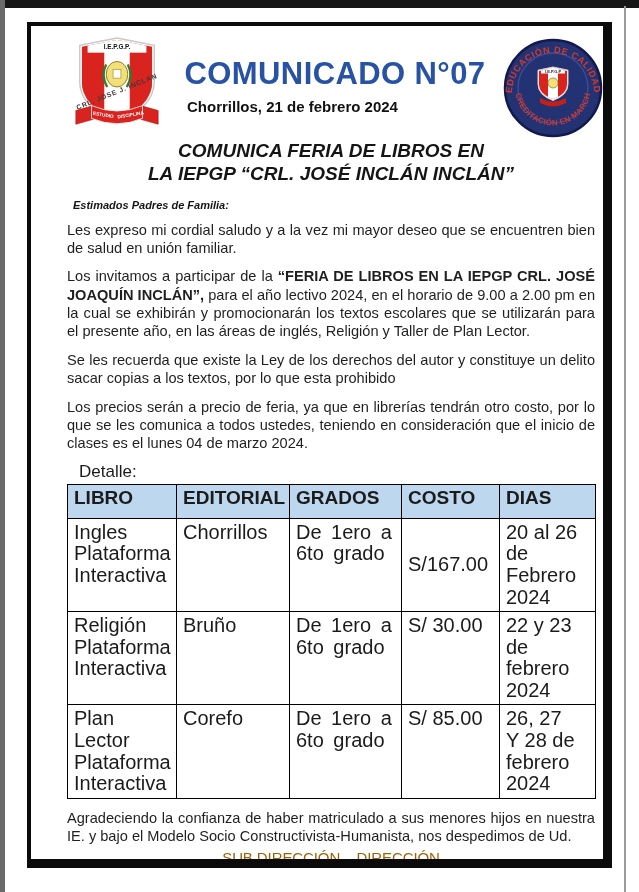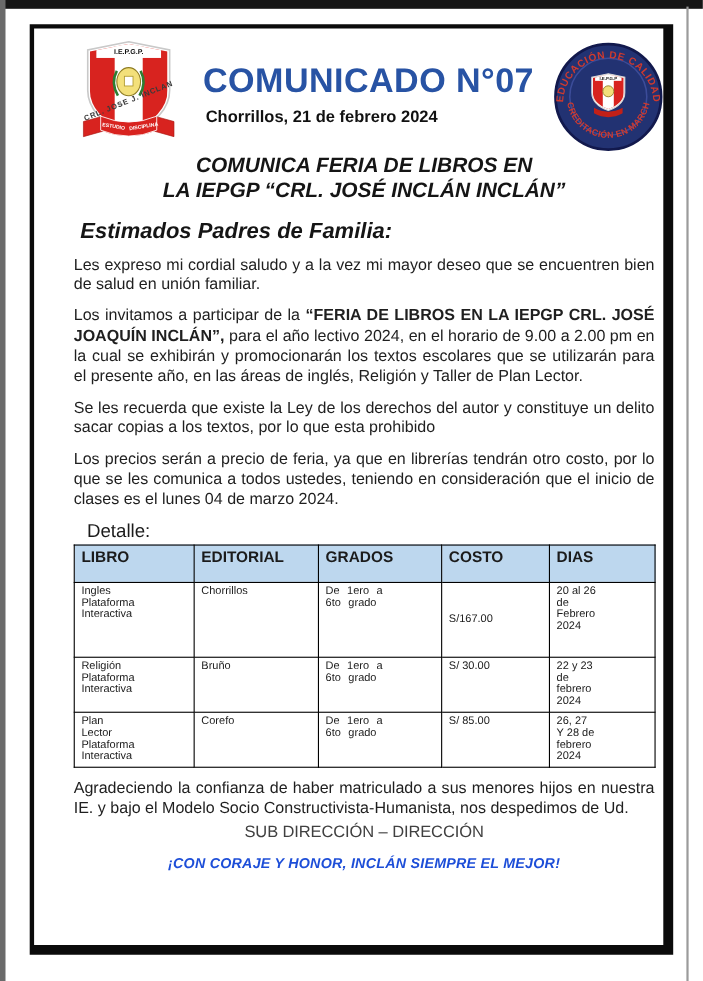--- a/index.html
+++ b/index.html
@@ -25,39 +25,39 @@
   .hdr-center { flex:1 1 auto; padding-top:22px; min-width:0; }
   .main-title {
     text-align:center; font-size:31px; font-weight:bold; color:#2853a4;
     letter-spacing:0.4px; line-height:1.05; white-space:nowrap;
   }
   .date-line { font-size:15px; font-weight:bold; color:#111; margin-top:7px; padding-left:20px; }
   .badge { width:100px; height:100px; flex:0 0 auto; margin-right:-8px; margin-top:2px; }
 
   
   .subject { text-align:center; font-weight:bold; font-style:italic; font-size:19px; line-height:1.2; margin-top:2px; color:#151515; }
-  .salutation { font-weight:bold; font-style:italic; font-size:20px; margin:13px 0 0 6px; color:#151515; }
+  .salutation { font-weight:bold; font-style:italic; font-size:11px; margin:13px 0 0 6px; color:#151515; }
 
   p.body-p { font-size:14.6px; line-height:1.26; text-align:justify; margin:10px 0 0 0; color:#1f1f1f; }
   .detail-label { font-size:17px; margin-top:9px;margin-left:12px; }
 
   
   table.detail { border-collapse:collapse; width:528px; margin-top:2px; table-layout:fixed; }
   table.detail th, table.detail td {
     border:1.7px solid #000; padding:3px 5px 3px 6px; text-align:left;
-    vertical-align:top; font-size:10px; line-height:1.08;
-  }
-  table.detail th { background:#bdd7ee; font-weight:bold; height:34px; font-size:14px; }
+    vertical-align:top; font-size:20px; line-height:1.08;
+  }
+  table.detail th { background:#bdd7ee; font-weight:bold; height:34px; font-size:19px; }
   table.detail td { white-space:pre-line; }
   table.detail td.grados { word-spacing:4px; }
   table.detail td.vmid { vertical-align:middle; }
   tr.r1 td { height:68px; }
 
   .closing { margin-top:9px; }
-  .sign-line { text-align:center; font-size:15px; margin-top:3px; color:#404040; letter-spacing:-0.1px; }
+  .sign-line { text-align:center; font-size:15px; margin-top:3px; color:#a16207; letter-spacing:-0.1px; }
   .slogan { text-align:center; color:#1d4ed8; font-weight:bold; font-style:italic; }
   .slogan-1 { font-size:13px; margin-top:12px; letter-spacing:0.2px; }
   .slogan-2 { font-size:12.6px; margin-top:9px; letter-spacing:0.2px; }
 </style>
 </head>
 <body>
 
 <div class="scan-top-bar"></div>
 <div class="scan-left-strip"></div>
 <div class="scan-right-line"></div>

